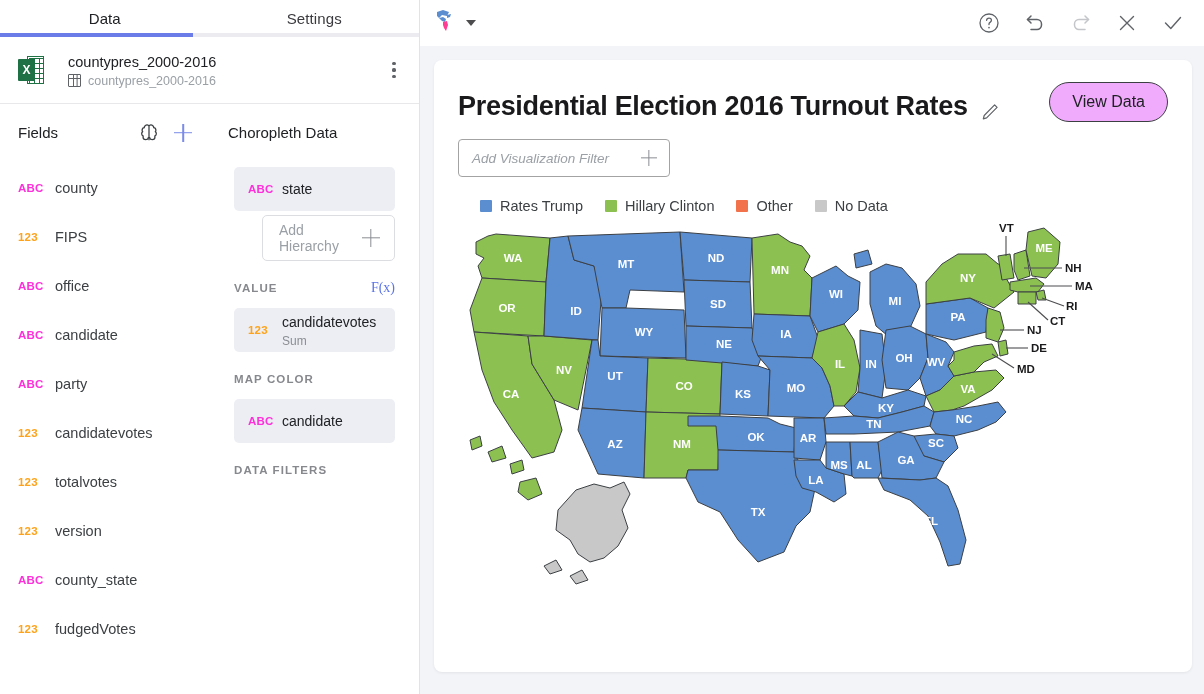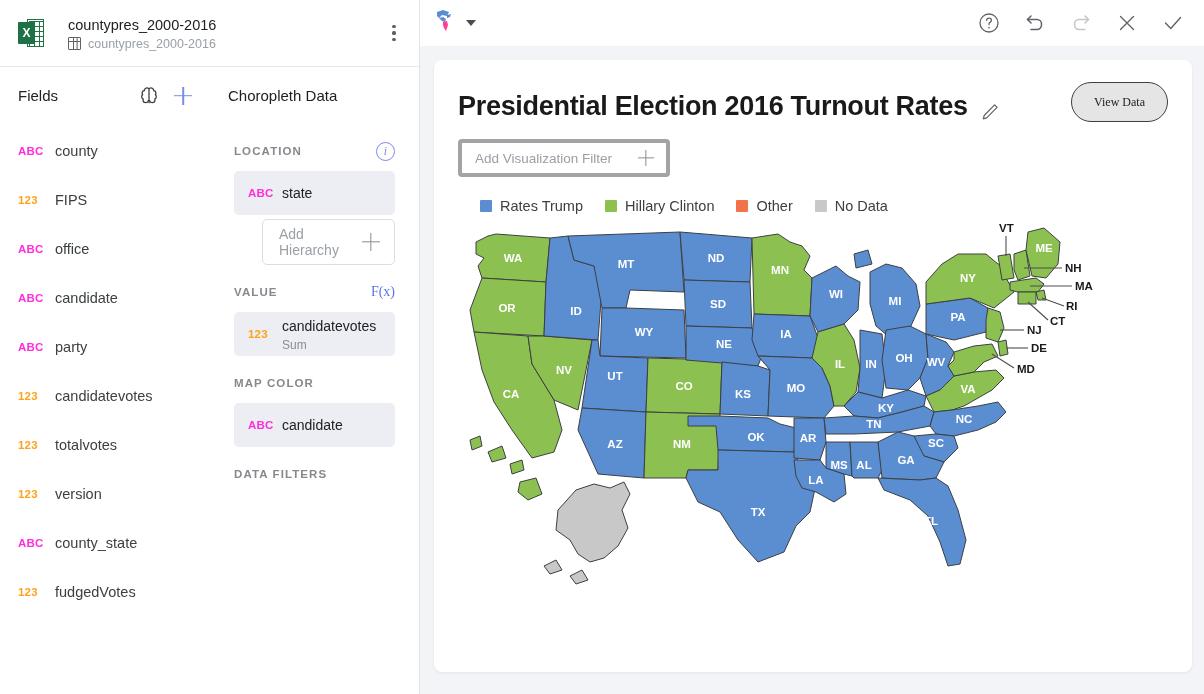--- a/index.html
+++ b/index.html
@@ -170,26 +170,26 @@
     box-shadow: 0 1px 3px rgba(0,0,0,.07);
     padding: 22px 24px 0 24px; position: relative; overflow: hidden;
   }
   .card-head { display: flex; align-items: flex-end; }
   .viz-title { font-size: 27px; font-weight: bold; color: #1a1a1c; letter-spacing: -.3px; }
   .pencil-icon { margin-left: 12px; width: 20px; height: 20px; cursor: pointer; }
   .card-head .spacer { flex: 1; }
   .view-data-btn {
     border: 1.3px solid #3c4043; border-radius: 22px; height: 40px;
     padding: 0 22px; display: flex; align-items: center; justify-content:center;
-    font-size: 12px; color: #202124; background: #e5e5e5; cursor: pointer; font-family: Liberation Serif, serif;
+    font-size: 16px; color: #202124; background: #f0abfc; cursor: pointer;
   }
   .filter-box {
     margin-top: 17px; width: 212px; height: 38px;
-    border: 4px solid #a3a3a3; border-radius: 4px;
-    display: flex; align-items: center; padding: 0 12px 0 13px; cursor: pointer;
+    border: 1px solid #a3a3a3; border-radius: 4px;
+    display: flex; align-items: center; padding: 0 12px 0 13px; cursor: pointer; font-style: italic;
   }
   .filter-box .label { flex: 1; font-size: 13.5px; color: #9aa0a6; }
   .filter-box .plus { width: 16px; height: 16px; position: relative; }
   .filter-box .plus::before, .filter-box .plus::after { content:""; position:absolute; background:#8a8d93; }
   .filter-box .plus::before { left:50%; top:0; bottom:0; width:1.3px; transform:translateX(-50%); }
   .filter-box .plus::after  { top:50%; left:0; right:0; height:1.3px; transform:translateY(-50%); }
 
   .legend { display: flex; align-items: center; gap: 22px; margin-top: 21px; padding-left: 22px; }
   .legend-item { display: flex; align-items: center; gap: 8px; cursor: pointer; }
   .swatch { width: 12px; height: 12px; border-radius: 1px; }
@@ -208,20 +208,30 @@
   }
   .leader { stroke: #4d4d50; stroke-width: 1.1; fill: none; }
 </style>
 </head>
 <body>
 
 <div class="app">
 
   <div class="left-panel">
 
+    <div class="tabs">
+      <div class="tab active">
+        <span>Data</span>
+      </div>
+      <div class="tab">
+        <span>Settings</span>
+      </div>
+      <div class="tab-underline-track"></div>
+      <div class="tab-underline"></div>
+    </div>
 
     <div class="dataset-row">
       <div class="xls-icon">
         <div class="doc"></div>
           <div class="grid"></div>
           <div class="tab-x">X</div>
       </div>
       <div class="dataset-text">
         <div class="dataset-title">countypres_2000-2016</div>
         <div class="dataset-sub">
@@ -294,25 +304,20 @@
           </div>
         </div>
       </div>
 
       <div class="choro-pane">
         <div class="pane-head">
           <span class="title">Choropleth Data</span>
         </div>
         <div class="choro-body">
 
-          <div class="section-head">
-            <span class="section-label">LOCATION</span>
-            <span class="spacer"></span>
-            <span class="info-icon">i</span>
-          </div>
           <div class="chip">
             <span class="type-badge type-abc">ABC</span>
             <span class="chip-text">
               <span class="chip-title">state</span>
             </span>
           </div>
           <div class="dashed-box indent">
             <span class="label">Add Hierarchy</span>
             <span class="plus"></span>
           </div>

